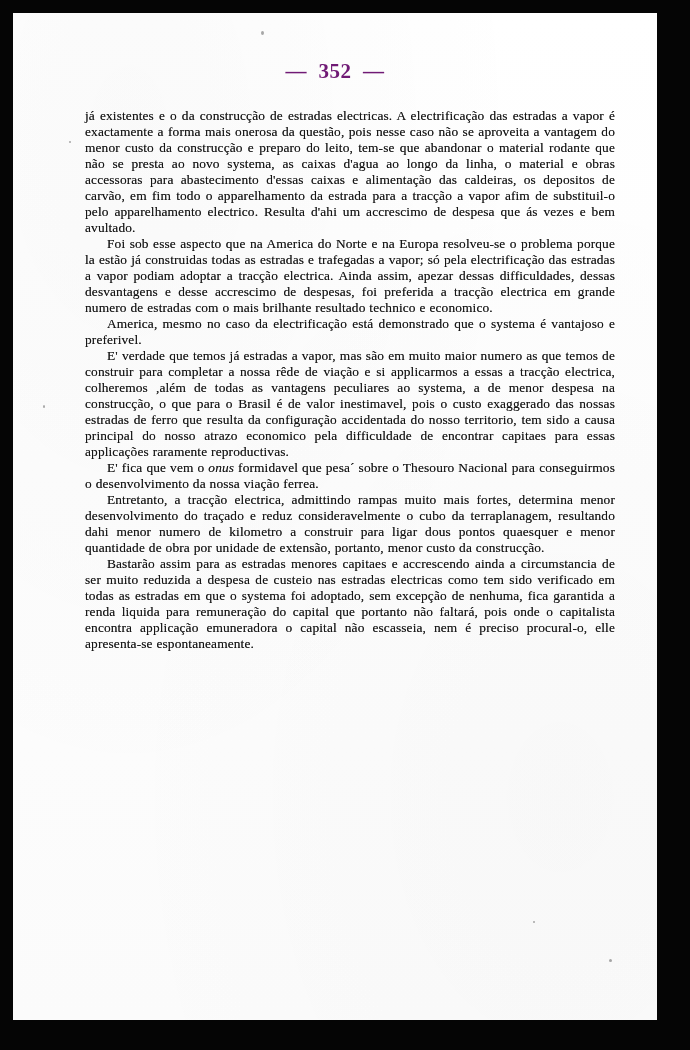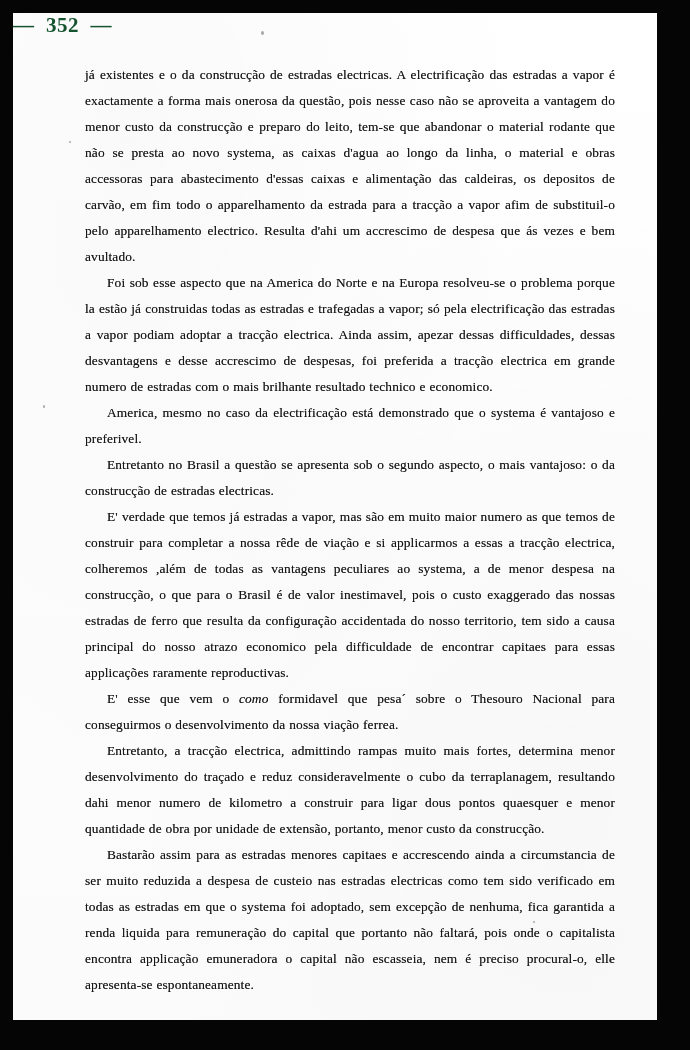--- a/index.html
+++ b/index.html
@@ -49,41 +49,43 @@
   }
 
   .page-inner {
     position: relative;
     z-index: 2;
     padding: 0;
   }
 
   
   .folio {
+    text-align: center;
+    margin-top: 46px;
     font-family: "Liberation Serif", serif;
     font-size: 21px;
     font-weight: 700;
     letter-spacing: 0.5px;
-    color: #14532d;
+    color: #701a75;
     white-space: pre;
   }
 
   
   .body-block {
     margin: 24px 0 0 0;
     padding: 0 42px 0 72px;
   }
 
   .para {
     margin: 0;
     text-align: justify;
     text-justify: inter-word;
     font-family: "Liberation Serif", serif;
     font-size: 13.4px;
-    line-height: 26px;
+    line-height: 16px;
     color: #161616;
     letter-spacing: 0.12px;
     word-spacing: 0.4px;
     text-indent: 22px;
     hyphens: manual;
   }
 
   .para.first {
     text-indent: 0;
   }
@@ -124,25 +126,24 @@
       <div class="folio">—  352  —</div>
 
       <div class="body-block">
 
         <p class="para first">já existentes e o da construcção de estradas electricas. A electrificação das estradas a vapor é exactamente a forma mais onerosa da questão, pois nesse caso não se aproveita a vantagem do menor custo da construcção e preparo do leito, tem-se que abandonar o material rodante que não se presta ao novo systema, as caixas d'agua ao longo da linha, o material e obras accessoras para abastecimento d'essas caixas e alimentação das caldeiras, os depositos de carvão, em fim todo o apparelhamento da estrada para a tracção a vapor afim de substituil-o pelo apparelhamento electrico. Resulta d'ahi um accrescimo de despesa que ás vezes e bem avultado.</p>
 
         <p class="para">Foi sob esse aspecto que na America do Norte e na Europa resolveu-se o problema  porque la estão já construidas todas as estradas e trafegadas a vapor; só pela electrificação das estradas a vapor podiam adoptar a tracção electrica. Ainda assim, apezar dessas difficuldades, dessas desvantagens e desse accrescimo de despesas, foi preferida a tracção electrica em grande numero de estradas com o mais brilhante resultado technico e economico.</p>
 
         <p class="para">America, mesmo no caso da electrificação está demonstrado que o systema é vantajoso e preferivel.</p>
 
-        <p class="para">Entretanto no Brasil a questão se apresenta sob o segundo aspecto, o mais vantajoso: o da construcção de estradas electricas.</p>
 
         <p class="para">E' verdade que temos já estradas a vapor, mas são em muito maior numero as que temos de construir para completar a nossa rêde de viação e si applicarmos a essas a tracção electrica, colheremos ,além de todas as vantagens peculiares ao systema, a de menor despesa na construcção, o que para o Brasil é de valor inestimavel, pois o custo exaggerado das nossas estradas de ferro que resulta da configuração accidentada do nosso territorio, tem sido a causa principal do nosso atrazo economico pela difficuldade de encontrar capitaes para essas applicações raramente reproductivas.</p>
 
-        <p class="para"><span>E' esse que vem o </span><em>como</em><span>  formidavel que pesa´ sobre o Thesouro Nacional para conseguirmos o desenvolvimento da nossa viação ferrea.</span></p>
+        <p class="para"><span>E' fica que vem o </span><em>onus</em><span>  formidavel que pesa´ sobre o Thesouro Nacional para conseguirmos o desenvolvimento da nossa viação ferrea.</span></p>
 
         <p class="para">Entretanto, a tracção electrica, admittindo rampas muito mais fortes, determina menor desenvolvimento do traçado e reduz consideravelmente o cubo da terraplanagem, resultando dahi menor numero de kilometro a construir para ligar dous pontos quaesquer e menor quantidade de obra por unidade de extensão, portanto, menor custo da construcção.</p>
 
         <p class="para">Bastarão assim para as estradas menores capitaes e accrescendo ainda a circumstancia de ser muito reduzida a despesa de custeio nas estradas electricas como tem sido verificado em todas as estradas em que o systema foi adoptado, sem excepção de nenhuma, fica garantida a renda liquida para remuneração do capital que portanto não faltará,  pois onde o capitalista encontra applicação emuneradora o capital não escasseia, nem é preciso procural-o, elle apresenta-se espontaneamente.</p>
 
 
       </div>
     </div>
   </div>
 </div>

